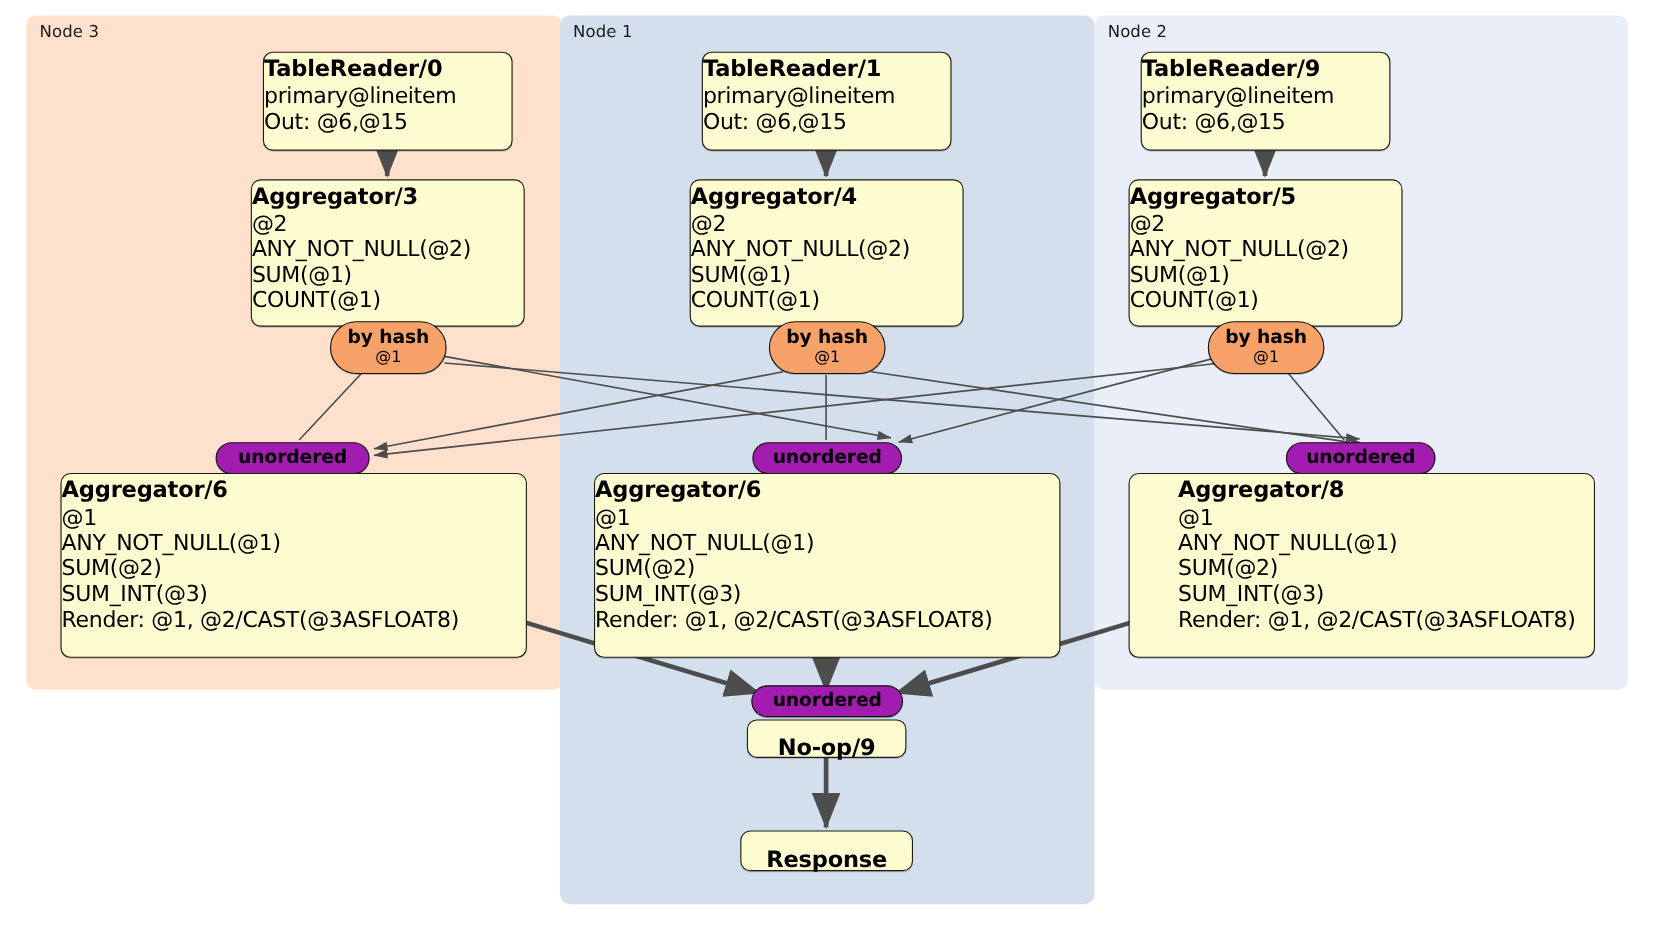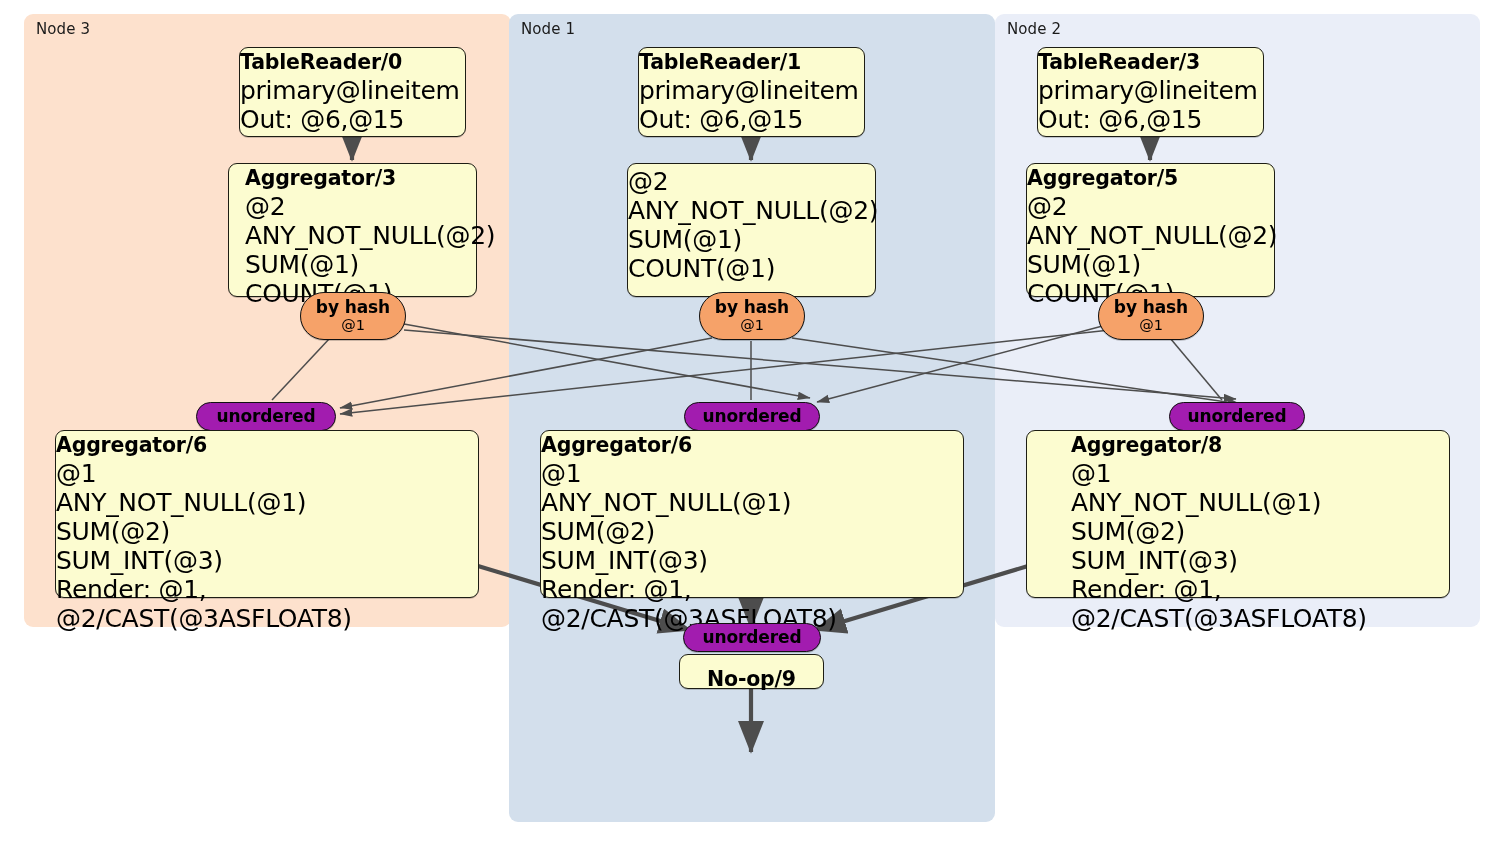--- a/index.html
+++ b/index.html
@@ -53,21 +53,21 @@
   }
   .box .title {
     font-weight: bold;
     font-size: 20.5px;
     letter-spacing: -0.2px;
     display: block;
     margin-bottom: 1px;
   }
   .box .ln {
     display: block;
-    font-size: 25px;
+    font-size: 20px;
     letter-spacing: -0.3px;
   }
   .box.compact {
     display: flex;
     align-items: center;
     justify-content: center;
     padding-top: 16px;
   }
   .box.compact .title { margin-bottom: 0; }
 
@@ -160,34 +160,35 @@
     <span class="ln">Out: @6,@15</span>
   </div>
 
   <div class="box" style="left:638px; top:47px; width:227px; height:90px;">
     <span class="title">TableReader/1</span>
     <span class="ln">primary@lineitem</span>
     <span class="ln">Out: @6,@15</span>
   </div>
 
   <div class="box" style="left:1037px; top:47px; width:227px; height:90px;">
-    <span class="title">TableReader/3</span>
+    <span class="title">TableReader/9</span>
     <span class="ln">primary@lineitem</span>
     <span class="ln">Out: @6,@15</span>
   </div>
 
-  <div class="box" style="left:228px; top:163px; width:249px; height:134px;padding-left:16px;">
+  <div class="box" style="left:228px; top:163px; width:249px; height:134px;">
     <span class="title">Aggregator/3</span>
     <span class="ln">@2</span>
     <span class="ln">ANY_NOT_NULL(@2)</span>
     <span class="ln">SUM(@1)</span>
     <span class="ln">COUNT(@1)</span>
   </div>
 
   <div class="box" style="left:627px; top:163px; width:249px; height:134px;">
+    <span class="title">Aggregator/4</span>
     <span class="ln">@2</span>
     <span class="ln">ANY_NOT_NULL(@2)</span>
     <span class="ln">SUM(@1)</span>
     <span class="ln">COUNT(@1)</span>
   </div>
 
   <div class="box" style="left:1026px; top:163px; width:249px; height:134px;">
     <span class="title">Aggregator/5</span>
     <span class="ln">@2</span>
     <span class="ln">ANY_NOT_NULL(@2)</span>
@@ -250,14 +251,17 @@
   </div>
 
   <div class="pill stream" style="left:683px; top:623px; width:138px; height:29px;">
     <span class="p-title">unordered</span>
   </div>
 
   <div class="box compact" style="left:679px; top:654px; width:145px; height:35px;">
     <span class="title">No-op/9</span>
   </div>
 
+  <div class="box compact" style="left:673px; top:755px; width:157px; height:37px;">
+    <span class="title">Response</span>
+  </div>
 
 </div>
 
 </body></html>

